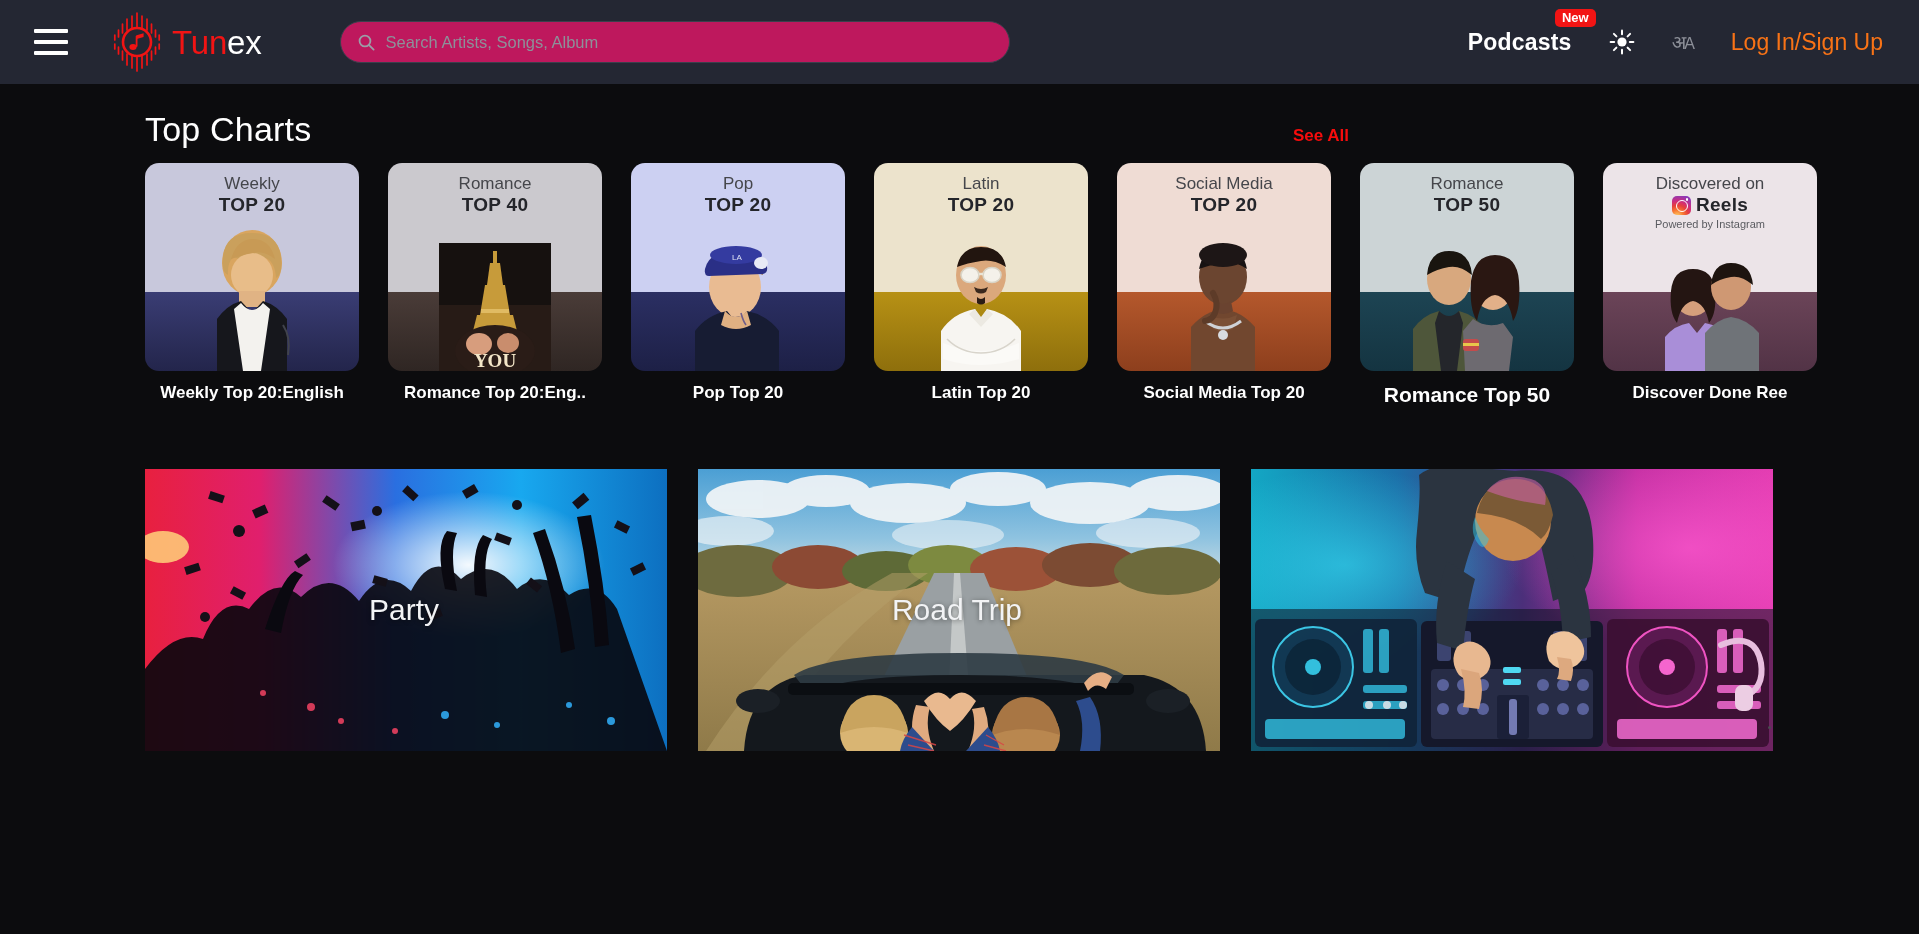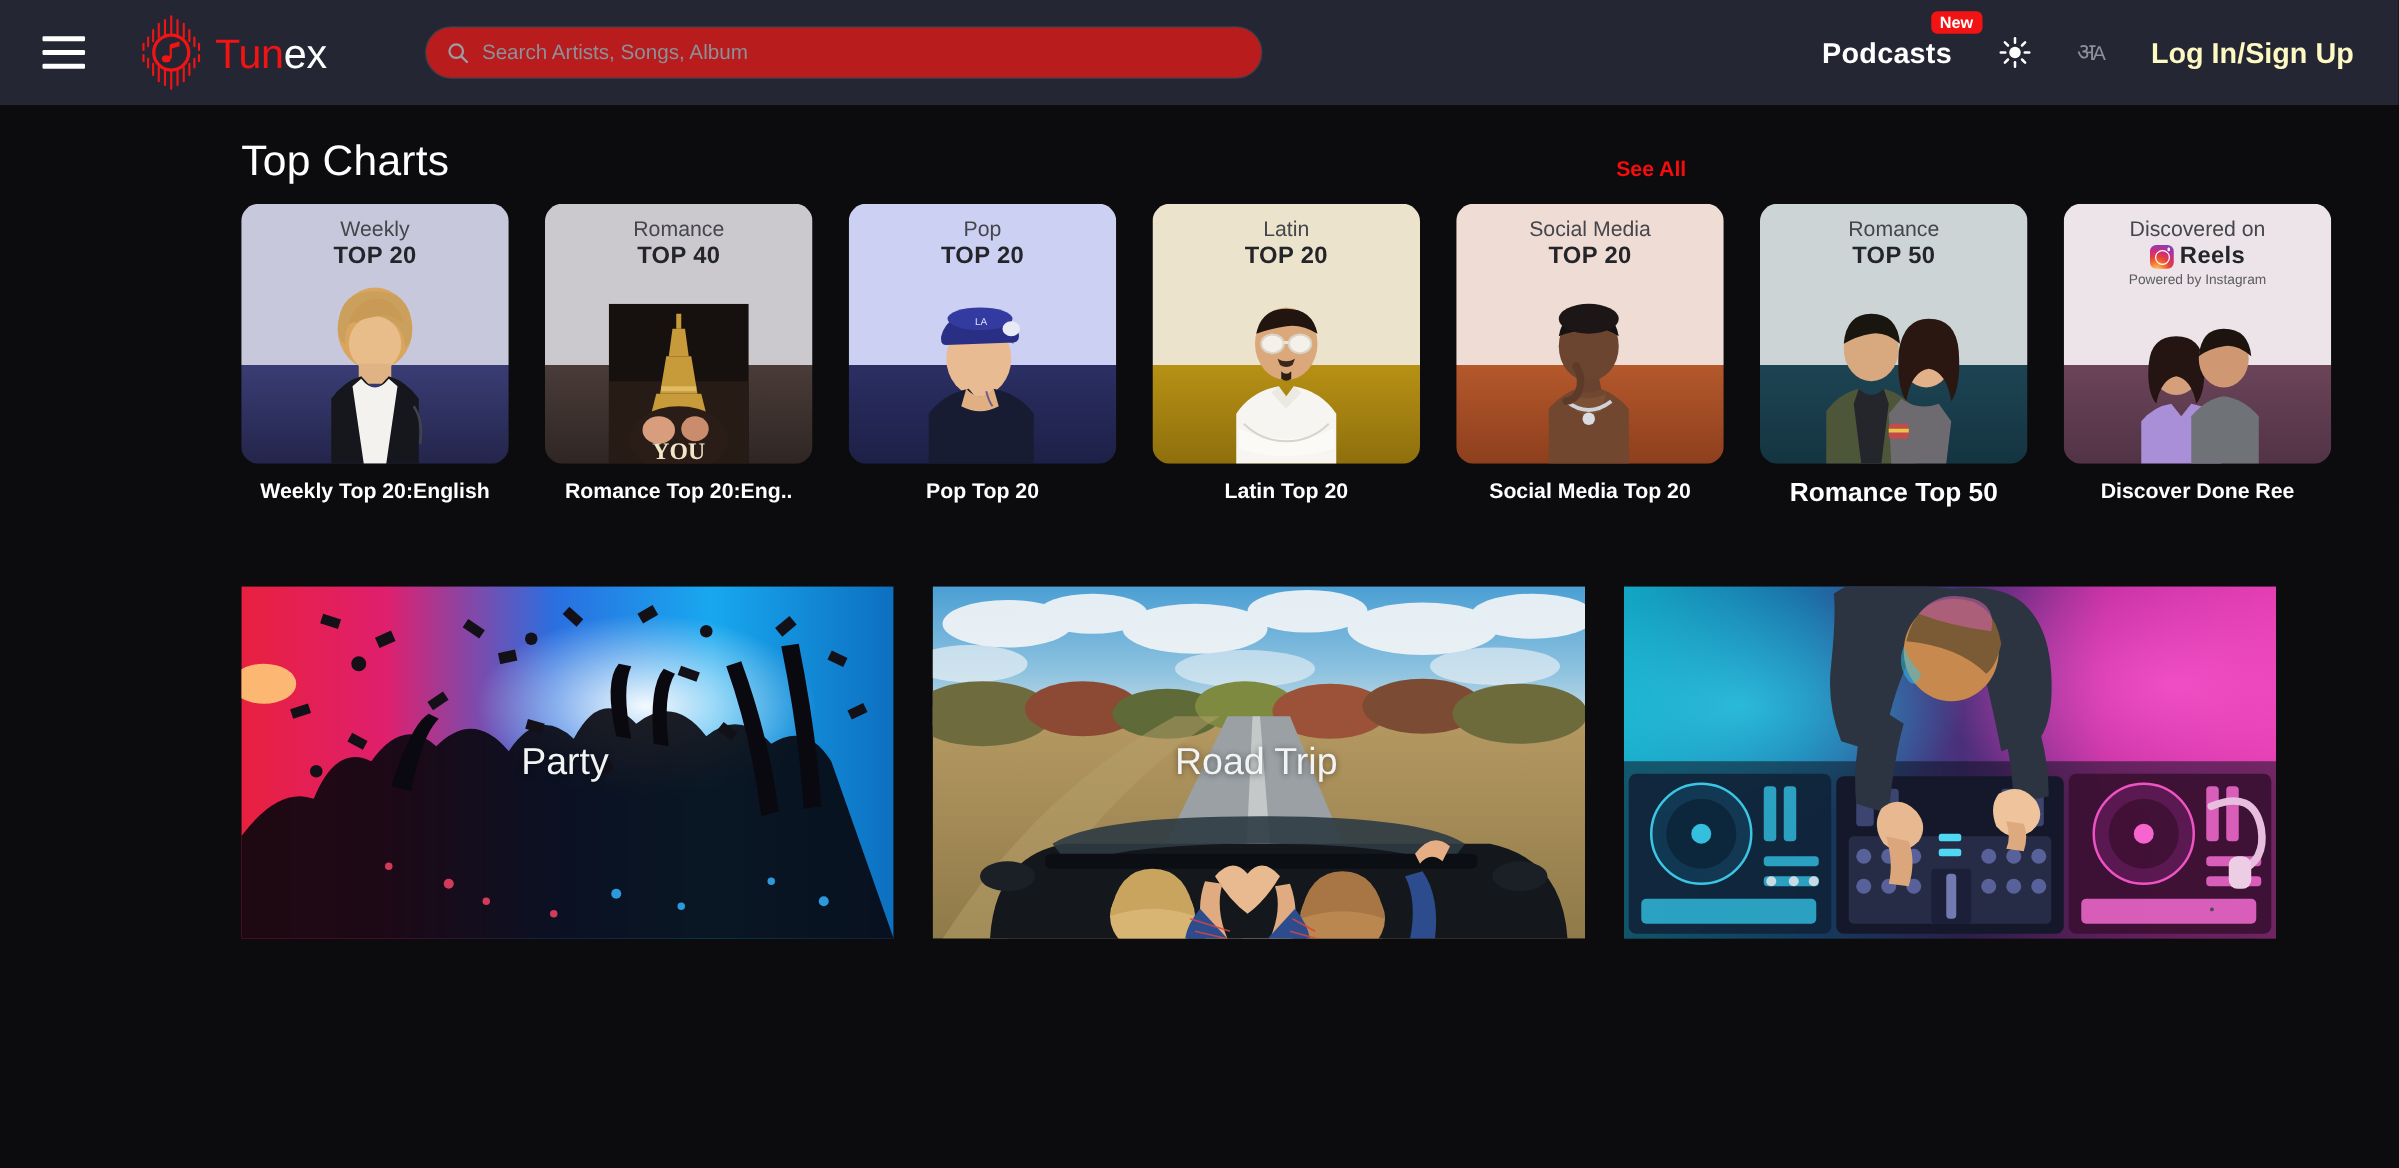--- a/index.html
+++ b/index.html
@@ -31,21 +31,21 @@
   .brand-mark { width: 70px; height: 70px; display: block; }
   .brand-text { font-size: 33px; font-weight: 400; letter-spacing: -.2px; line-height: 1; }
   .brand-text .t1 { color: #f21414; }
   .brand-text .t2 { color: #ffffff; }
 
   .searchbox {
     margin-left: 78px;
     width: 670px; height: 42px;
     border-radius: 21px;
     border: 1px solid #3b3f4c;
-    background: #b91c1c;
+    background: #be185d;
     display: flex; align-items: center;
     padding: 0 16px;
     gap: 10px;
   }
   .searchbox svg { flex: 0 0 auto; }
   .searchbox input {
     flex: 1 1 auto;
     background: transparent; border: none; outline: none;
     color: #d7d9e0; font-size: 16.5px;
     font-family: "Liberation Sans", sans-serif;
@@ -71,26 +71,26 @@
     line-height: 1;
   }
   .icon-btn { cursor: pointer; display: flex; align-items: center; }
   .lang-toggle {
     cursor: pointer; color: #8d9099;
     display: flex; align-items: flex-end; line-height: 1;
   }
   .lang-toggle .dev { font-size: 19px; }
   .lang-toggle .lat { font-size: 16px; margin-left: -2px; }
   .login-link {
-    color: #fef9c3; font-size: 23px; font-weight: bold; cursor: pointer;
+    color: #f97316; font-size: 23px; font-weight: normal; cursor: pointer;
     white-space: nowrap;
   }
 
   
-  .main { position: relative; background: #0c0c0e; height: 678px; padding-left: 48px; }
+  .main { position: relative; background: #0c0c0e; height: 678px; }
 
   .section-head {
     position: relative;
     padding: 26px 0 0 145px;
   }
   .section-title {
     color: #ffffff; font-size: 34px; font-weight: 400; letter-spacing: .2px;
   }
   .see-all {
     position: absolute; right: 570px; top: 42px;

